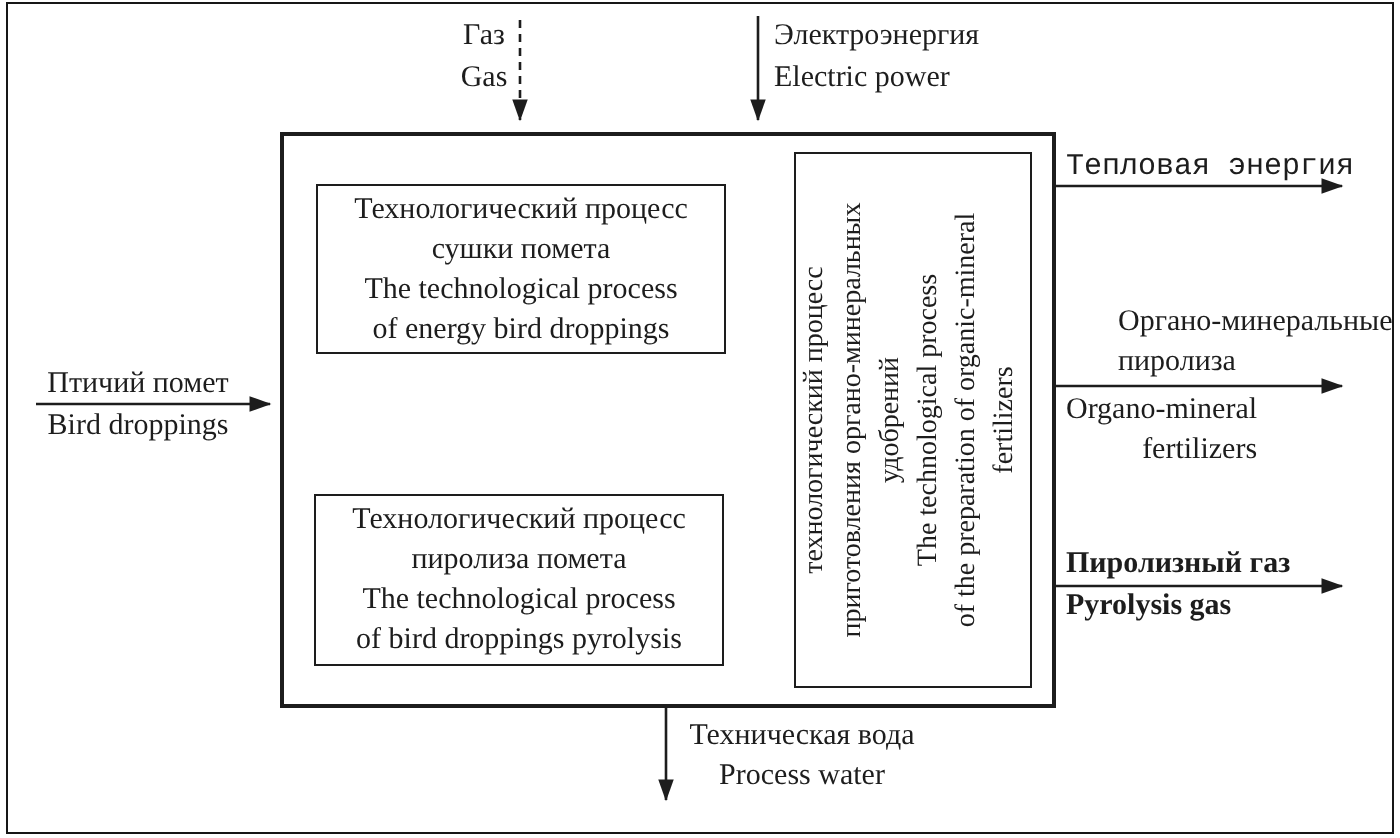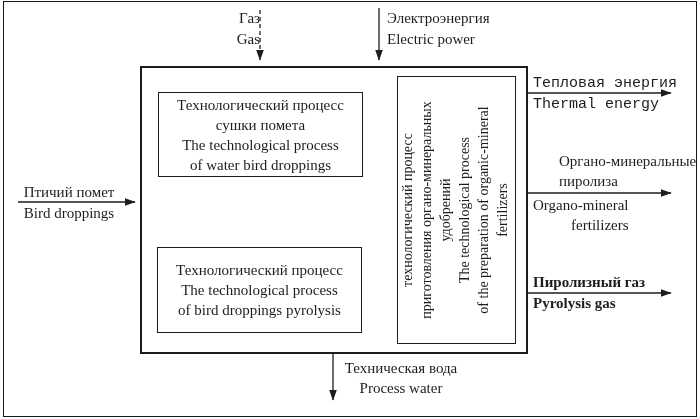--- a/index.html
+++ b/index.html
@@ -54,21 +54,21 @@
     text-align: center;
     font-size: 14px;
     line-height: 19px;
   }
   .label {
     position: absolute;
     font-size: 15px;
     line-height: 21px;
     white-space: nowrap;
   }
-  .gas-label       { left: 224px; top: 8px;  width: 36px;  text-align: right; }
+  .gas-label       { left: 224px; top: 8px;  width: 36px;  text-align: center; }
   .electric-label  { left: 387px; top: 8px; }
   .droppings-label { left: 16px;  top: 182px; width: 106px; text-align: center; }
   .thermal-label   { left: 533px; top: 73px; font-family: Liberation Mono, monospace; }
   .organo-ru-label { left: 559px; top: 151px; line-height: 20px; }
   .organo-en-label { left: 533px; top: 195px; line-height: 20px; text-align: right; }
   .pyrogas-label   { left: 533px; top: 272px; font-weight: bold; }
   .water-label     { left: 337px; top: 358px; width: 128px; text-align: center; line-height: 20px; }
 </style>
 </head>
 <body>
@@ -95,25 +95,26 @@
     <path d="M362,283 H390" stroke="#1d1d1d" stroke-width="1.3" fill="none" marker-end="url(#ah)"></path>
     <path d="M333,354 V400" stroke="#1d1d1d" stroke-width="1.3" fill="none" marker-end="url(#ah)"></path>
   </svg>
 
   <div class="box system-box"></div>
 
   <div class="box inner-box drying-box">
     <div>Технологический процесс</div>
     <div>сушки помета</div>
     <div>The technological process</div>
-    <div>of water bird droppings</div>
+    <div>of energy bird droppings</div>
   </div>
 
   <div class="box inner-box pyrolysis-box">
     <div>Технологический процесс</div>
+    <div>пиролиза помета</div>
     <div>The technological process</div>
     <div>of bird droppings pyrolysis</div>
   </div>
 
   <div class="box fertilizer-box"></div>
   <div class="fert-text">
     <div>технологический процесс</div>
     <div>приготовления органо-минеральных</div>
     <div>удобрений</div>
     <div>The technological process</div>
@@ -131,21 +132,20 @@
     <div>Electric power</div>
   </div>
 
   <div class="label droppings-label">
     <div>Птичий помет</div>
     <div>Bird droppings</div>
   </div>
 
   <div class="label thermal-label">
     <div>Тепловая энергия</div>
-    <div>Thermal energy</div>
   </div>
 
   <div class="label organo-ru-label">
     <div>Органо-минеральные</div>
     <div>пиролиза</div>
   </div>
   <div class="label organo-en-label">
     <div>Organo-mineral</div>
     <div>fertilizers</div>
   </div>

